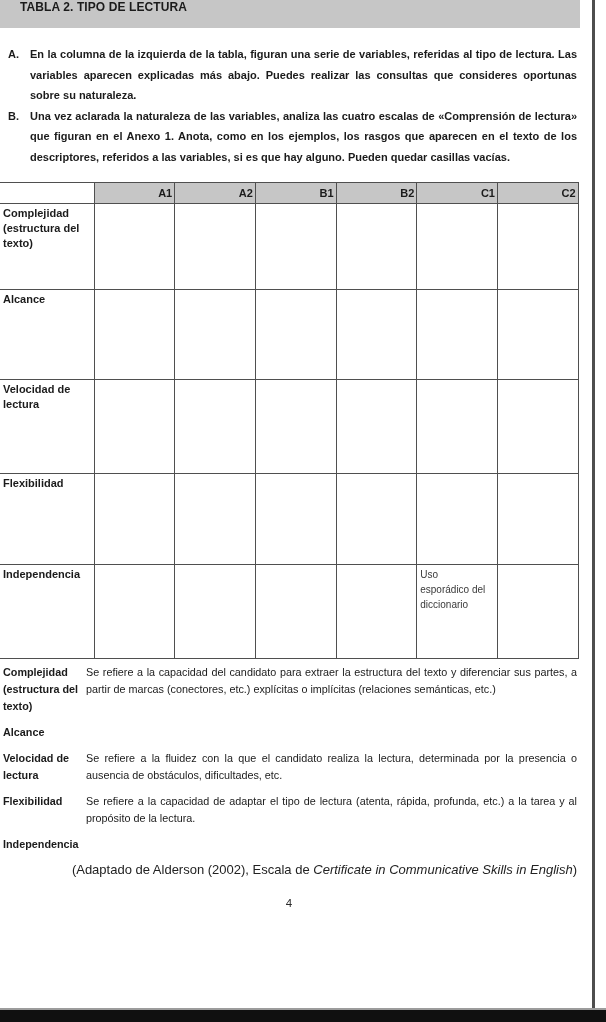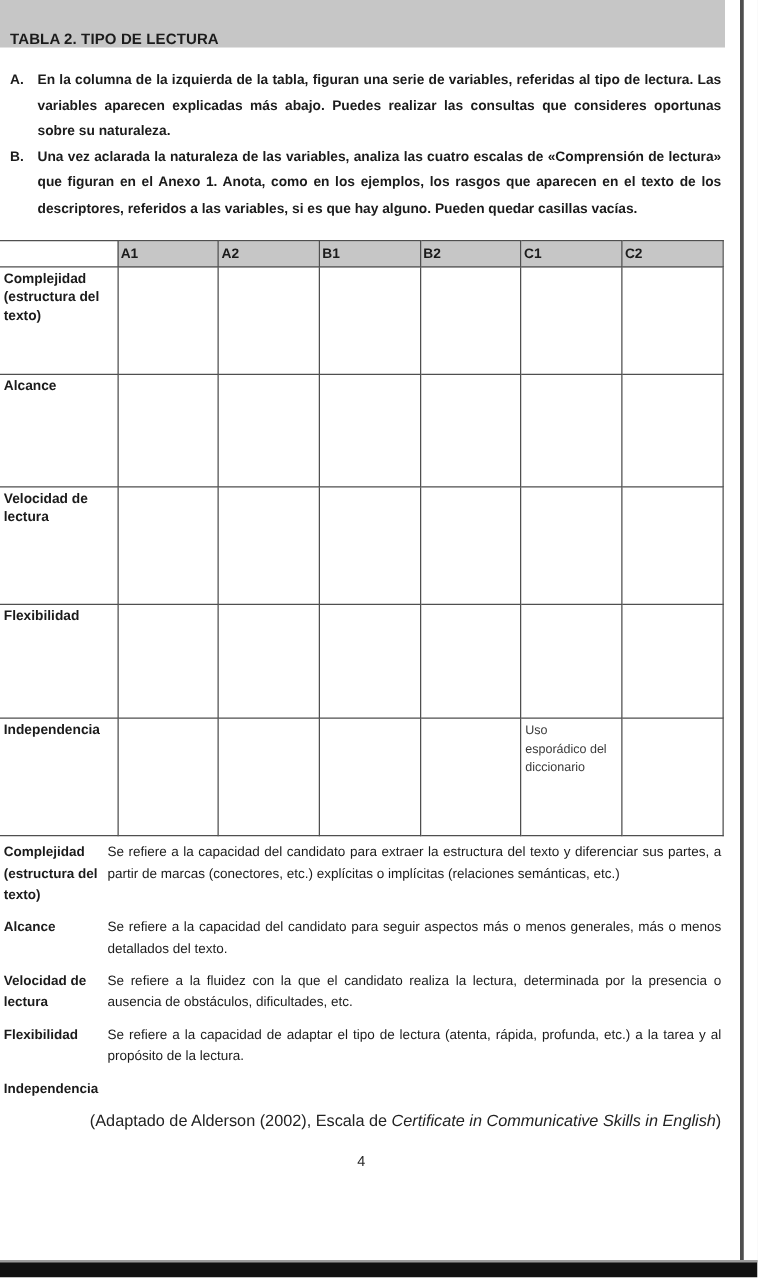--- a/index.html
+++ b/index.html
@@ -19,24 +19,24 @@
     position:relative;
     width:606px;height:1022px;
     background:var(--page_bg);
     font-family:"Liberation Sans","DejaVu Sans",sans-serif;
     color:var(--text_color);
     overflow:hidden;
     margin:0;
   }
   
   .title-bar{
-    width:580px;height:38px;
+    width:580px;height:28px;
     background:var(--title_bar_bg);
-    display:flex;align-items:flex-end;
-    box-sizing:border-box;padding-left:8px;
+    display:flex;align-items:flex-start;
+    box-sizing:border-box;padding-left:20px;
   }
   .title-bar .title{font-size:12px;font-weight:bold;letter-spacing:.1px;}
   
   .instructions{margin:16px 0 0 8px;width:569px;}
   .instr-item{display:flex;}
   .instr-marker{
     width:22px;flex:0 0 22px;
     font-size:11px;font-weight:bold;line-height:20.5px;
   }
   .instr-text{
@@ -51,21 +51,21 @@
   table.grid col.c-label{width:94px;}
   table.grid col.c-data{width:80.7px;}
   table.grid th,table.grid td{
     border:1.5px solid var(--table_border);
     box-sizing:border-box;
     padding:2px 3px;
   }
   table.grid th:first-child,table.grid td:first-child{border-left:none;}
   table.grid thead th{
     height:21px;background:var(--table_header_bg);
-    font-size:11px;font-weight:bold;text-align:left;vertical-align:middle;
+    font-size:11px;font-weight:bold;text-align:right;vertical-align:middle;
     padding:1px 2px;
   }
   table.grid thead th.corner{background:var(--page_bg);}
   table.grid td,table.grid tbody th{vertical-align:top;}
   table.grid tbody th.rowlabel{
     font-size:11px;font-weight:bold;text-align:left;
     line-height:15px;padding:2px 3px 2px 3px;
   }
   table.grid tr.r1 td,table.grid tr.r1 th{height:86px;}
   table.grid tr.r2 td,table.grid tr.r2 th{height:90px;}
@@ -200,21 +200,20 @@
     </tbody>
   </table>
 
   <div class="definitions">
     <div class="def-item">
       <div class="def-term">Complejidad (estructura del texto)</div>
       <div class="def-text">Se refiere a la capacidad del candidato para extraer la estructura del texto y diferenciar sus partes, a partir de marcas (conectores, etc.) explícitas o implícitas (relaciones semánticas, etc.)</div>
     </div>
     <div class="def-item">
       <div class="def-term">Alcance</div>
-      <div class="def-text">Se refiere a la capacidad del candidato para seguir aspectos más o menos generales, más o menos detallados del texto.</div>
     </div>
     <div class="def-item">
       <div class="def-term">Velocidad de lectura</div>
       <div class="def-text">Se refiere a la fluidez con la que el candidato realiza la lectura, determinada por la presencia o ausencia de obstáculos, dificultades, etc.</div>
     </div>
     <div class="def-item">
       <div class="def-term">Flexibilidad</div>
       <div class="def-text">Se refiere a la capacidad de adaptar el tipo de lectura (atenta, rápida, profunda, etc.) a la tarea y al propósito de la lectura.</div>
     </div>
     <div class="def-item">

